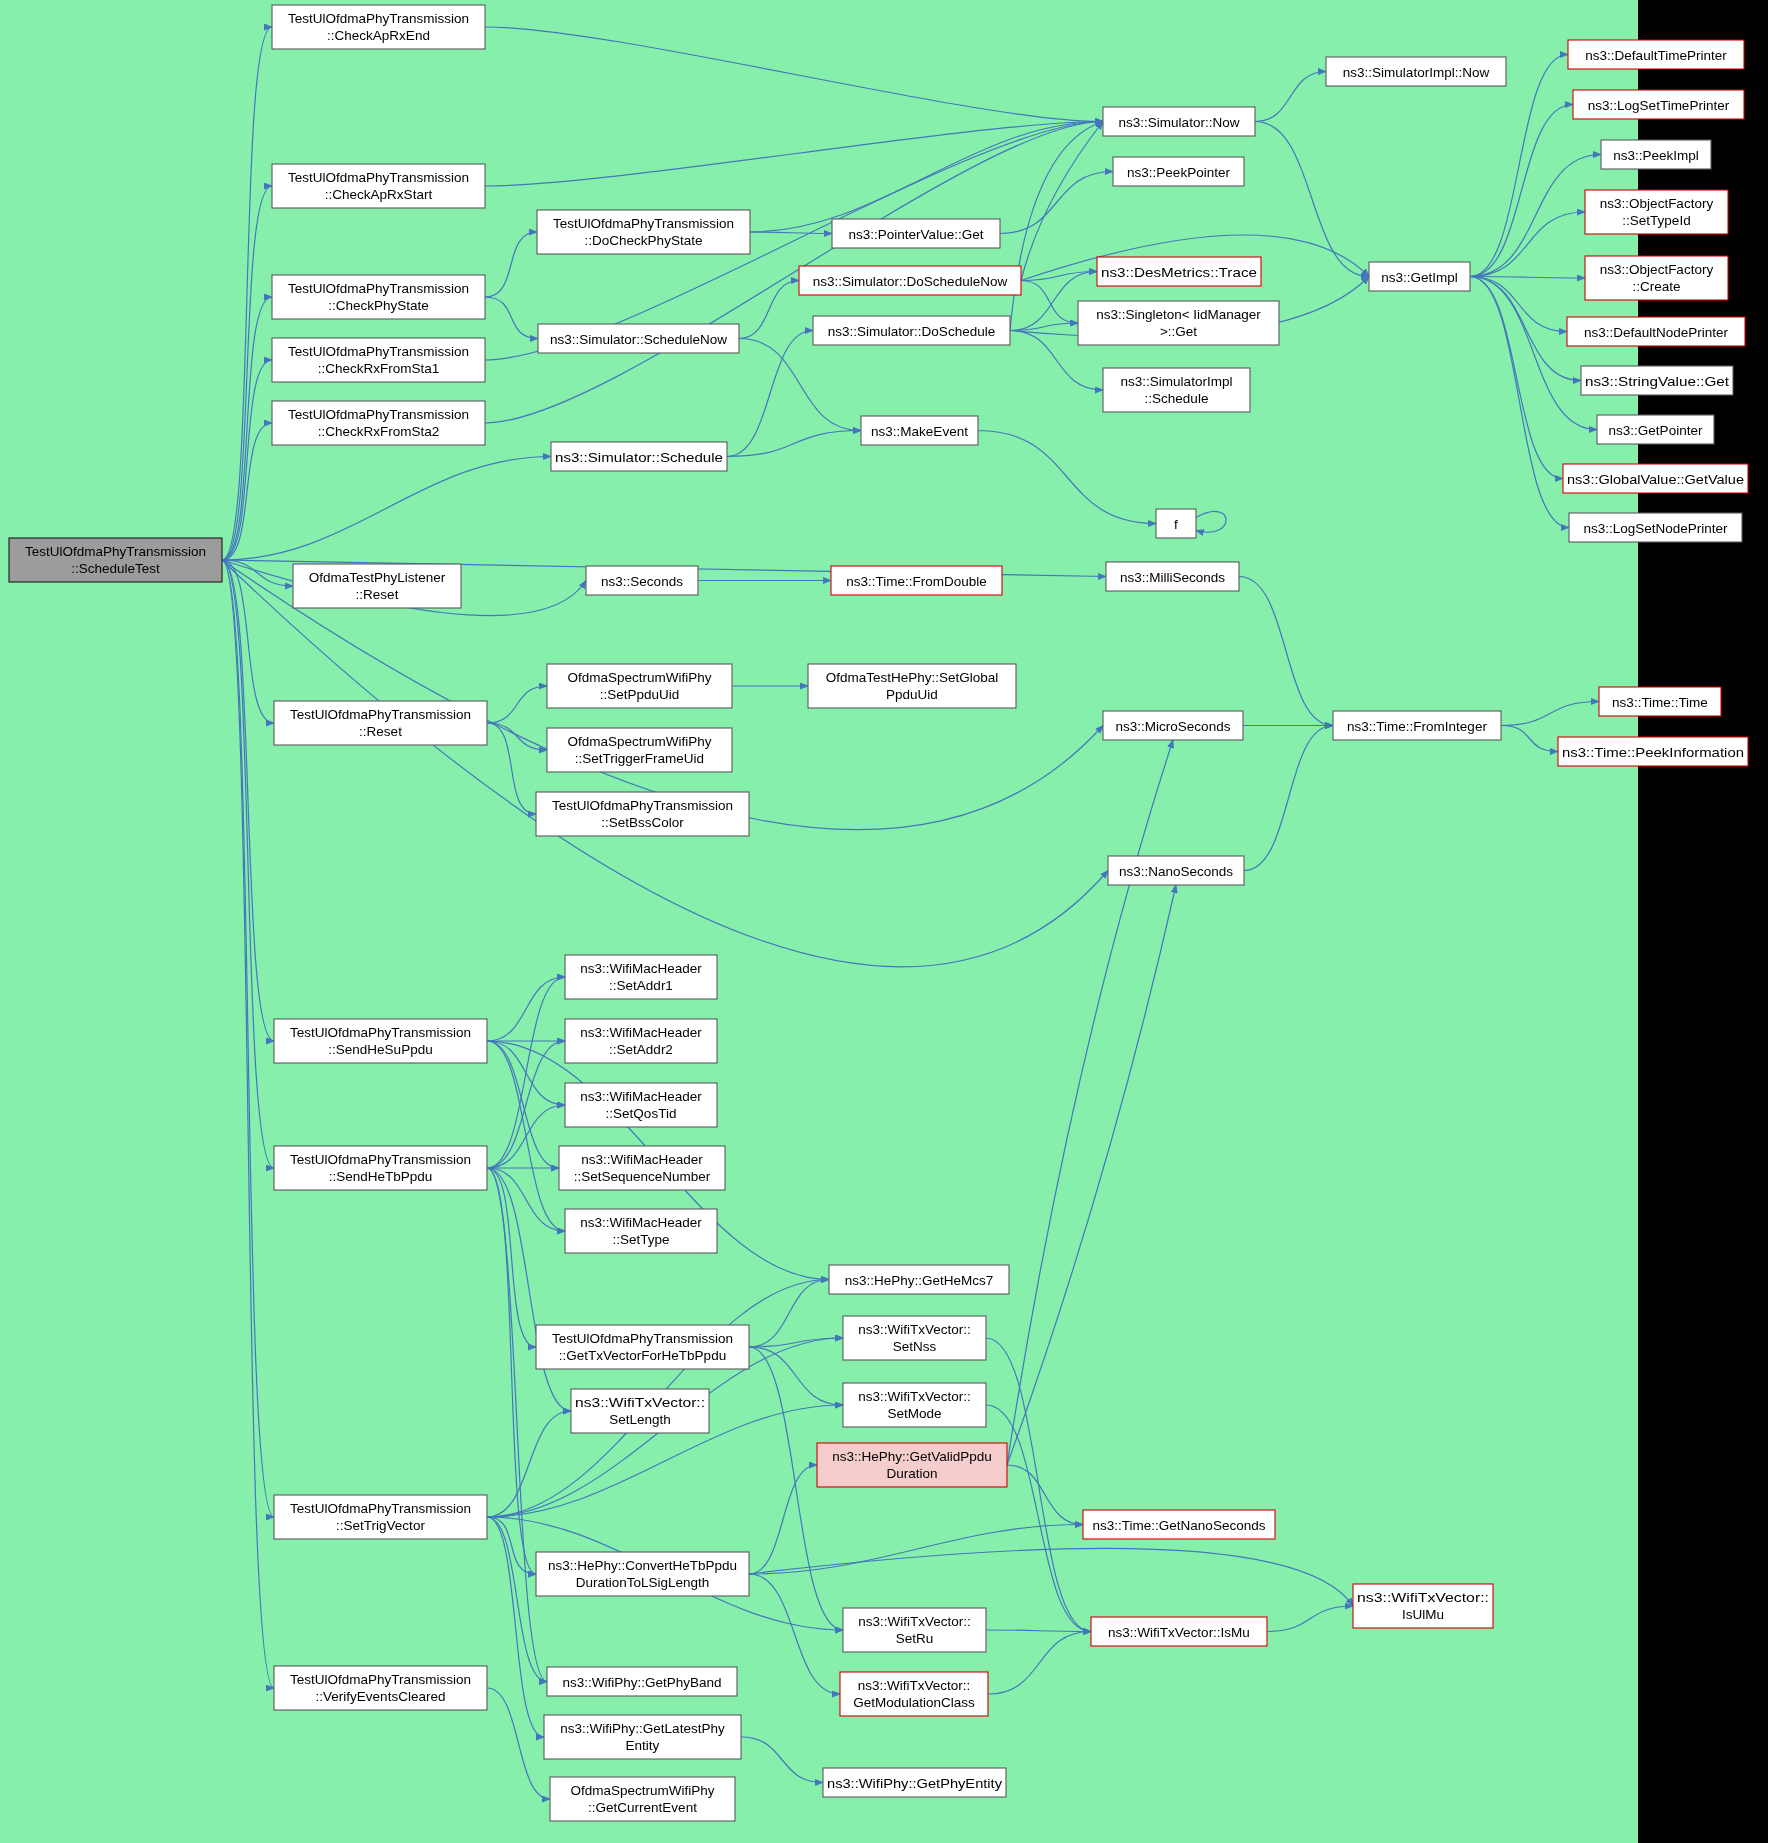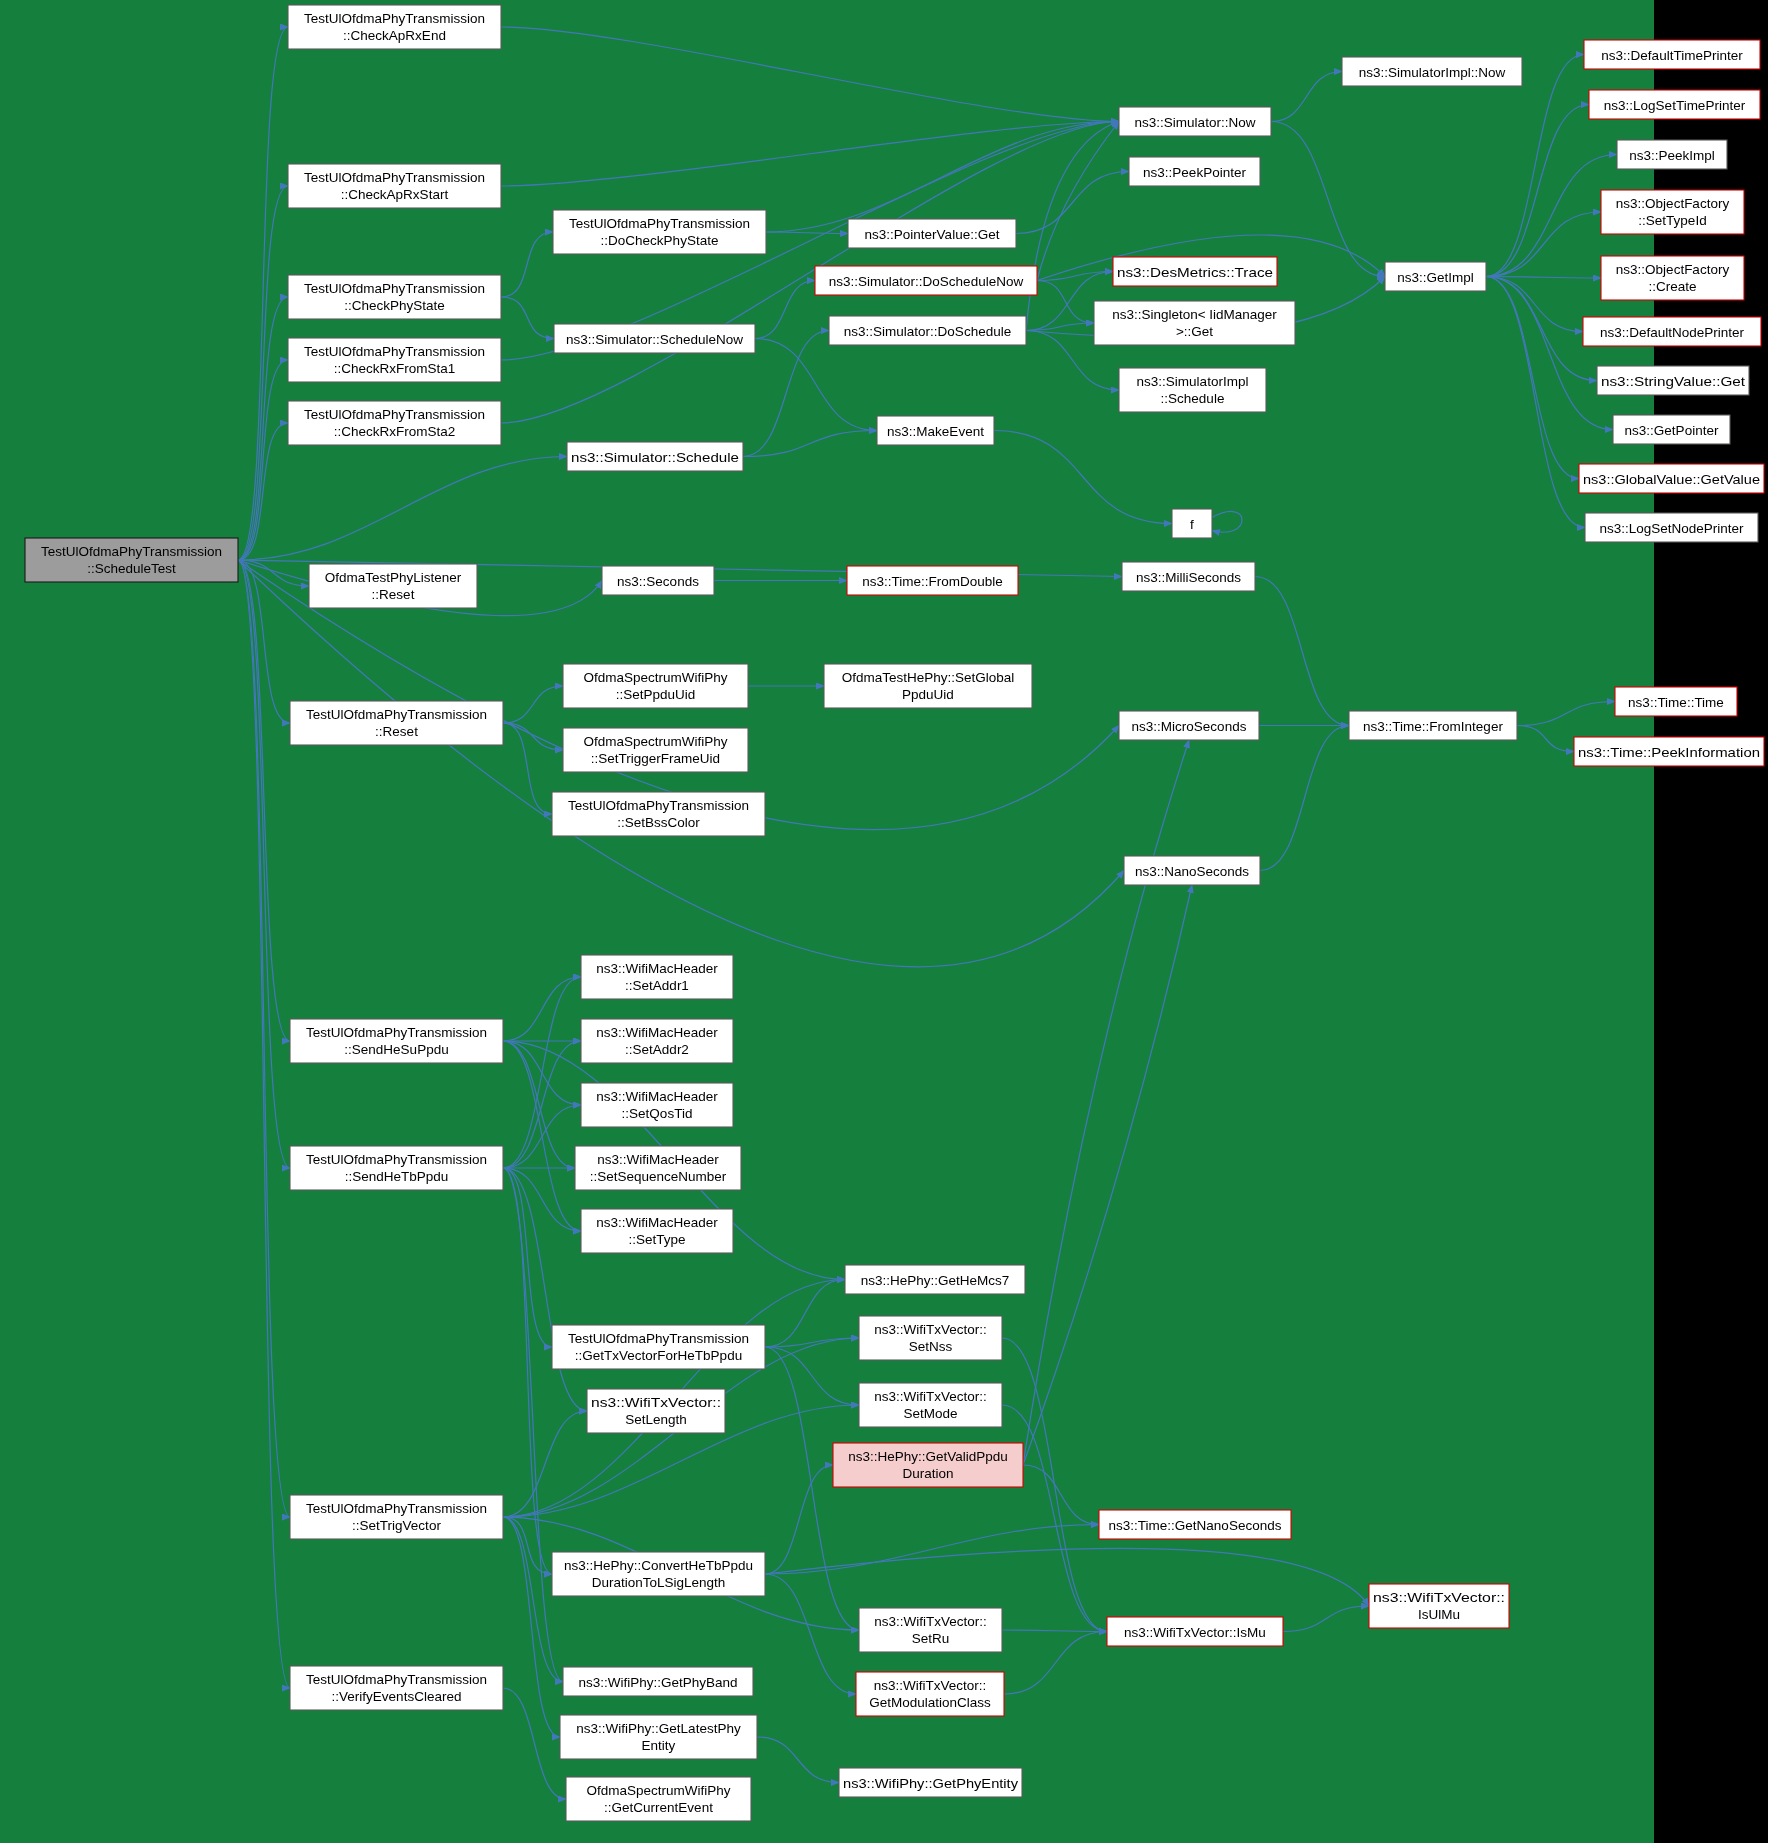--- a/index.html
+++ b/index.html
@@ -8,22 +8,21 @@
     background: #000000;
     width: 1768px;
     height: 1843px;
     overflow: hidden;
     font-family: "Liberation Sans", sans-serif;
   }
   #stage {
     position: relative;
     width: 1638px;
     height: 1843px;
-    background: #15803d;
-    padding-left: 16px;
+    background: #86efac;
   }
   svg { display: block; }
   .edge { fill: none; stroke-width: 1.2px; }
   .node-rect { stroke-width: 1.1px; }
   .node-label {
     font-family: "Liberation Sans", sans-serif;
     font-size: 13.5px;
     fill: #000000;
     text-anchor: middle;
   }

